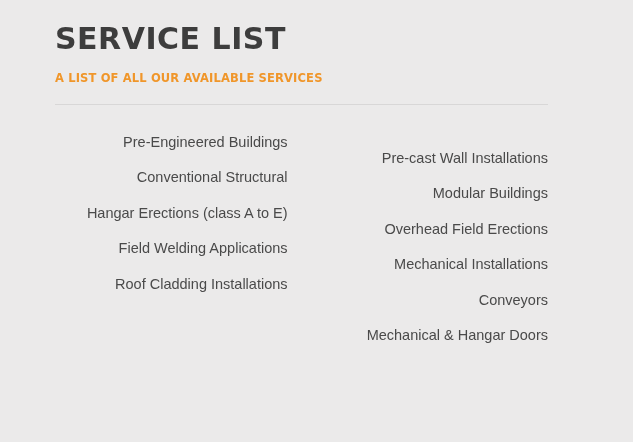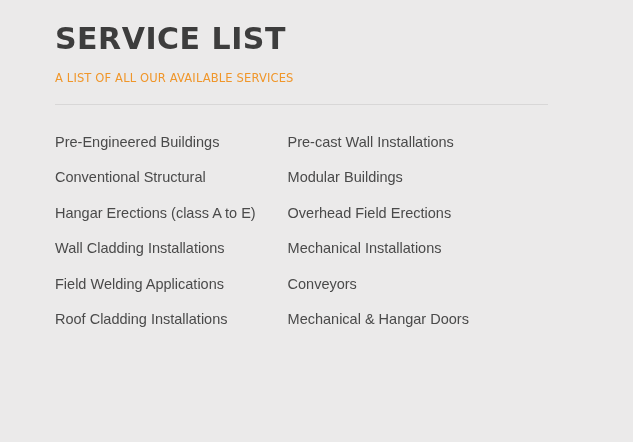--- a/index.html
+++ b/index.html
@@ -33,45 +33,47 @@
     letter-spacing: 0.5px;
     color: #3d3d3d;
     margin: 0;
     padding: 0;
     line-height: 1.15;
     text-transform: uppercase;
   }
   .subtitle {
     font-family: "DejaVu Sans", sans-serif;
     font-size: 11.5px;
-    font-weight: normal;
+    font-weight: bold;
     letter-spacing: 0.15px;
     color: #f0962a;
     margin: 14px 0 0 0;
     text-transform: uppercase;
   }
   .divider {
     margin-top: 19px;
     border: 0;
     border-top: 1px solid #d8d7d7;
     width: 100%;
   }
   .columns {
     display: flex;
     margin-top: 30px;
+    text-align: right;
   }
   .col {
     display: flex;
     flex-direction: column;
   }
   .col-left {
     width: 250px;
   }
   .col-right {
     width: 280px;
+    margin-top: 16px;
   }
   .service-item {
     font-family: "Liberation Sans", sans-serif;
     font-size: 14.5px;
     color: #4a4a4a;
     line-height: 1;
     margin-bottom: 21px;
     white-space: nowrap;
   }
 </style>
@@ -82,21 +84,20 @@
   <div class="content">
     <h1 class="title">SERVICE LIST</h1>
     <div class="subtitle">A LIST OF ALL OUR AVAILABLE SERVICES</div>
     <hr class="divider">
 
     <div class="columns">
       <div class="col col-left">
         <div class="service-item">Pre-Engineered Buildings</div>
         <div class="service-item">Conventional Structural</div>
         <div class="service-item">Hangar Erections (class A to E)</div>
-        <div class="service-item">Wall Cladding Installations</div>
         <div class="service-item">Field Welding Applications</div>
         <div class="service-item">Roof Cladding Installations</div>
       </div>
       <div class="col col-right">
         <div class="service-item">Pre-cast Wall Installations</div>
         <div class="service-item">Modular Buildings</div>
         <div class="service-item">Overhead Field Erections</div>
         <div class="service-item">Mechanical Installations</div>
         <div class="service-item">Conveyors</div>
         <div class="service-item">Mechanical &amp; Hangar Doors</div>

